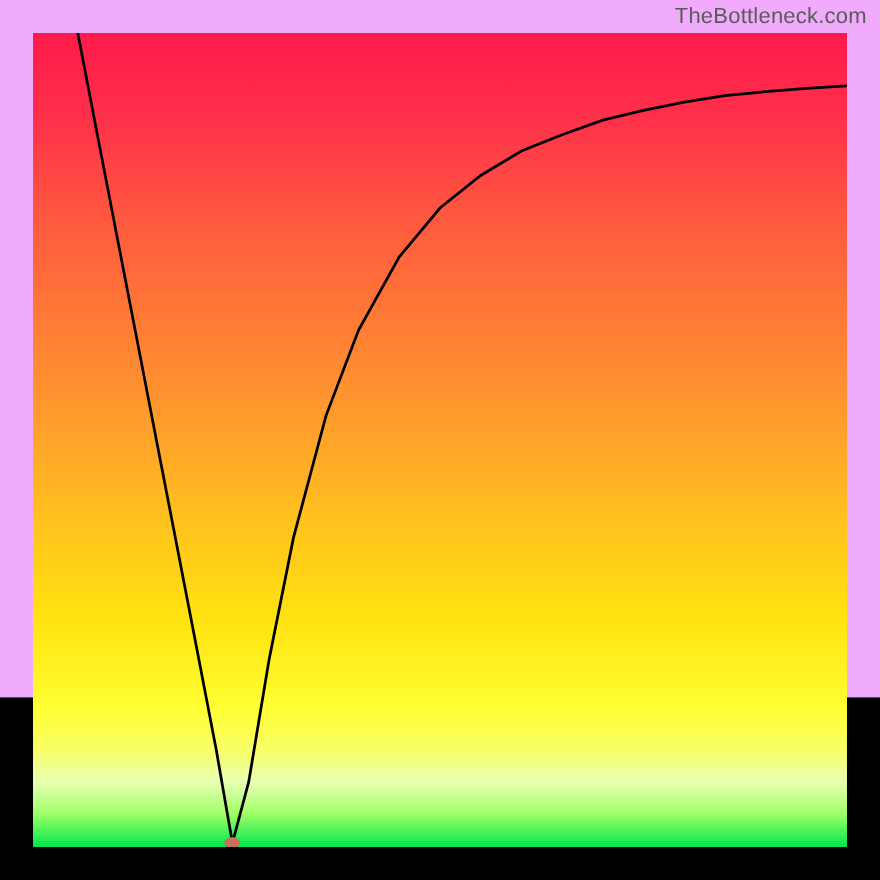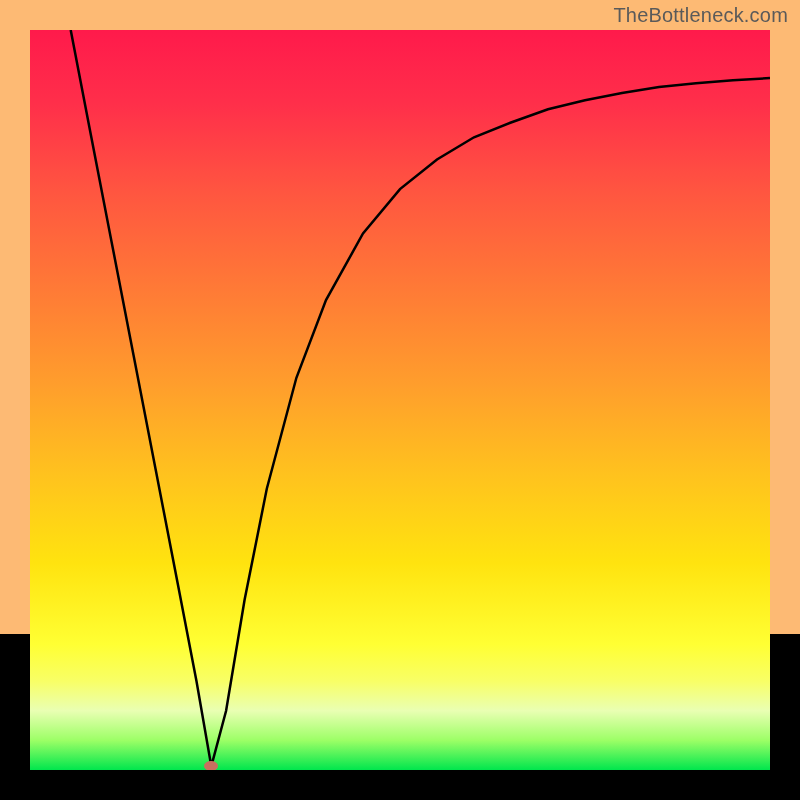--- a/index.html
+++ b/index.html
@@ -8,21 +8,21 @@
     width: 800px;
     height: 800px;
     overflow: hidden;
     font-family: Arial, Helvetica, sans-serif;
     background: #000;
   }
   .frame {
     position: relative;
     width: 800px;
     height: 634px;
-    background: #fdba74;
+    background: #f0abfc;
   }
   .watermark {
     position: absolute;
     top: 4px;
     right: 12px;
     color: #5a5a5a;
     font-size: 20px;
     font-weight: 400;
     letter-spacing: 0.2px;
     z-index: 5;

